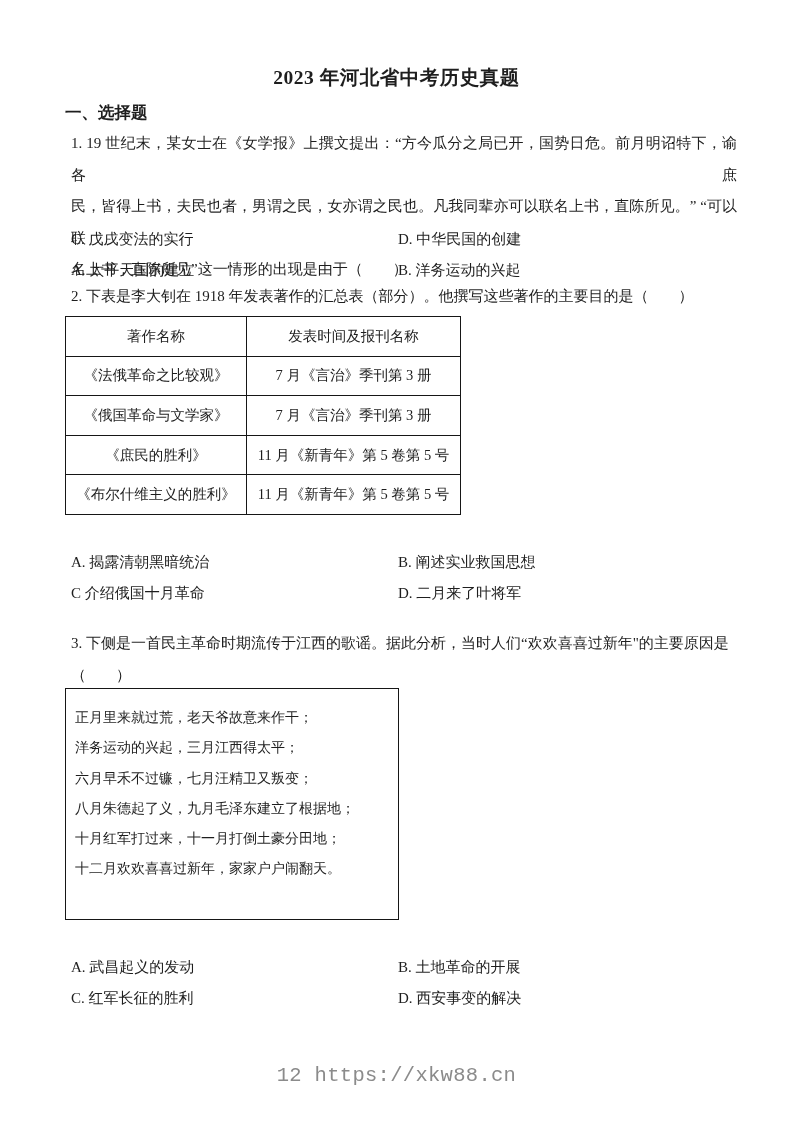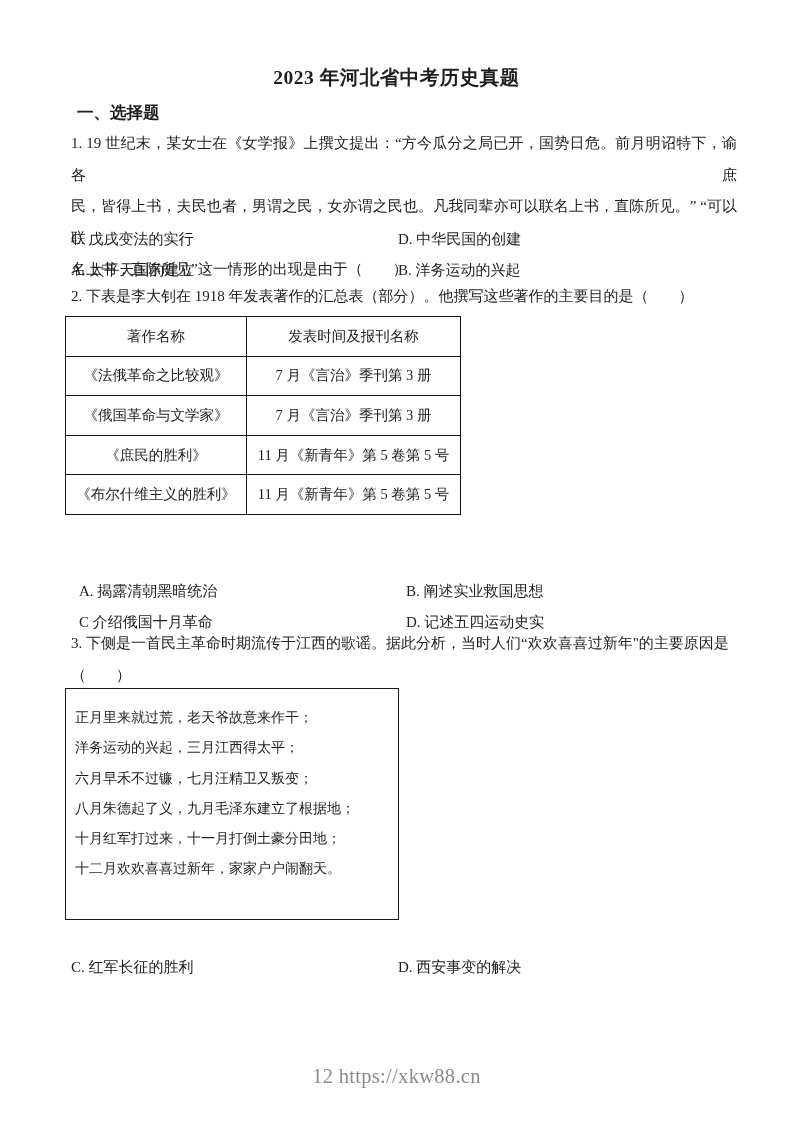--- a/index.html
+++ b/index.html
@@ -17,21 +17,21 @@
 
   .doc-title {
     top: 64px; left: 0; right: 0;
     text-align: center;
     font-size: 19.5px;
     font-weight: 700;
     line-height: 28px;
     letter-spacing: 0.5px;
   }
   .section-heading {
-    top: 101px; left: 77px;
+    top: 101px; left: 65px;
     font-size: 16.5px;
     font-weight: 700;
     line-height: 24px;
   }
 
   .stem-block { left: 71px; right: 56px; font-size: 15px; }
   .stem-line { line-height: 31.5px; white-space: nowrap; }
   .stem-line.fill { white-space: normal; text-align: justify; text-align-last: justify; }
 
   .opts { left: 71px; right: 62px; font-size: 15px; }
@@ -64,21 +64,21 @@
     box-sizing: border-box;
     border: 1.8px solid #161616;
     padding: 14px 6px 0 9px;
     font-size: 14px;
   }
   .song-line { line-height: 30.3px; white-space: nowrap; }
 
   .page-footer {
     top: 1063px; left: 0; right: 0;
     text-align: center;
-    font-family: Liberation Serif, serif;
+    font-family: Liberation Mono, monospace;
     font-size: 20.5px;
     line-height: 26px;
     color: #8b8b8b;
     letter-spacing: 0.3px;
   }
 </style>
 </head>
 <body>
 
 <div class="page">
@@ -126,47 +126,51 @@
       <td>《庶民的胜利》</td>
       <td>11 月《新青年》第 5 卷第 5 号</td>
     </tr>
     <tr>
       <td>《布尔什维主义的胜利》</td>
       <td>11 月《新青年》第 5 卷第 5 号</td>
     </tr>
   </tbody>
     </table>
 
-  <div class="abs opts" style="top:576px;margin-left:8px;">
+  <div class="abs opts" style="top:547px;">
     <div class="opt-row">
       <div class="opt-left">A. 揭露清朝黑暗统治</div>
       <div class="opt-right">B. 阐述实业救国思想</div>
     </div>
     <div class="opt-row">
       <div class="opt-left">C 介绍俄国十月革命</div>
-      <div class="opt-right">D. 记述五四运动史实</div>
+      <div class="opt-right">D. 二月来了叶将军</div>
     </div>
   </div>
 
   <div class="abs stem-block" style="top:628px;">
     <div class="stem-line">3. 下侧是一首民主革命时期流传于江西的歌谣。据此分析，当时人们“欢欢喜喜过新年"的主要原因是</div>
     <div class="stem-line">（　　）</div>
   </div>
 
   <div class="abs song-box">
     <div class="song-line">正月里来就过荒，老天爷故意来作干；</div>
     <div class="song-line">洋务运动的兴起，三月江西得太平；</div>
     <div class="song-line">六月早禾不过镰，七月汪精卫又叛变；</div>
     <div class="song-line">八月朱德起了义，九月毛泽东建立了根据地；</div>
     <div class="song-line">十月红军打过来，十一月打倒土豪分田地；</div>
     <div class="song-line">十二月欢欢喜喜过新年，家家户户闹翻天。</div>
   </div>
 
   <div class="abs opts" style="top:952px;">
     <div class="opt-row">
+      <div class="opt-left">A. 武昌起义的发动</div>
+      <div class="opt-right">B. 土地革命的开展</div>
+    </div>
+    <div class="opt-row">
       <div class="opt-left">C. 红军长征的胜利</div>
       <div class="opt-right">D. 西安事变的解决</div>
     </div>
   </div>
 
   <div class="abs page-footer">12 https://xkw88.cn</div>
 
 </div>
 
 </body></html>

